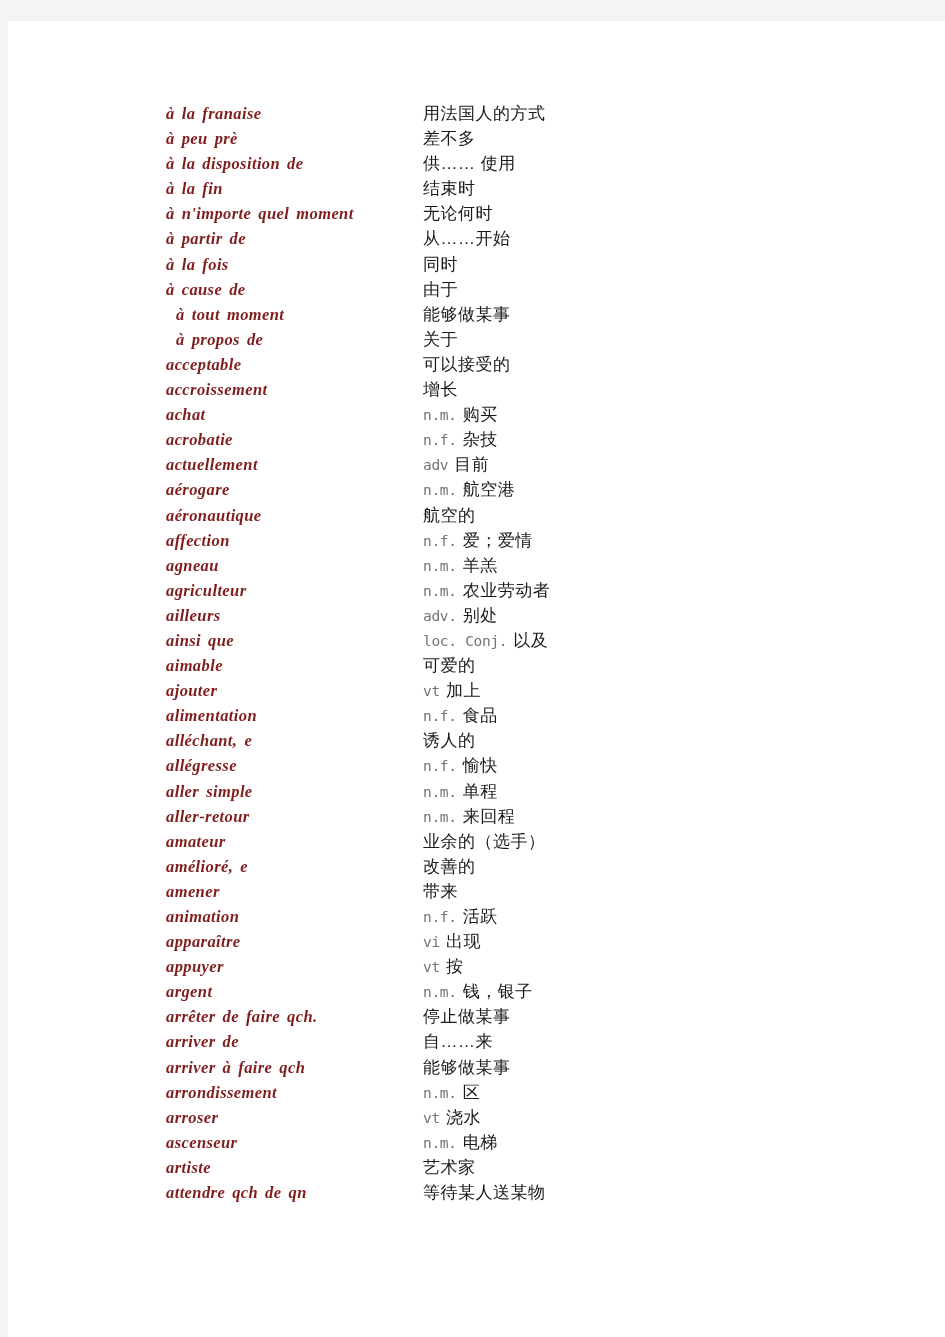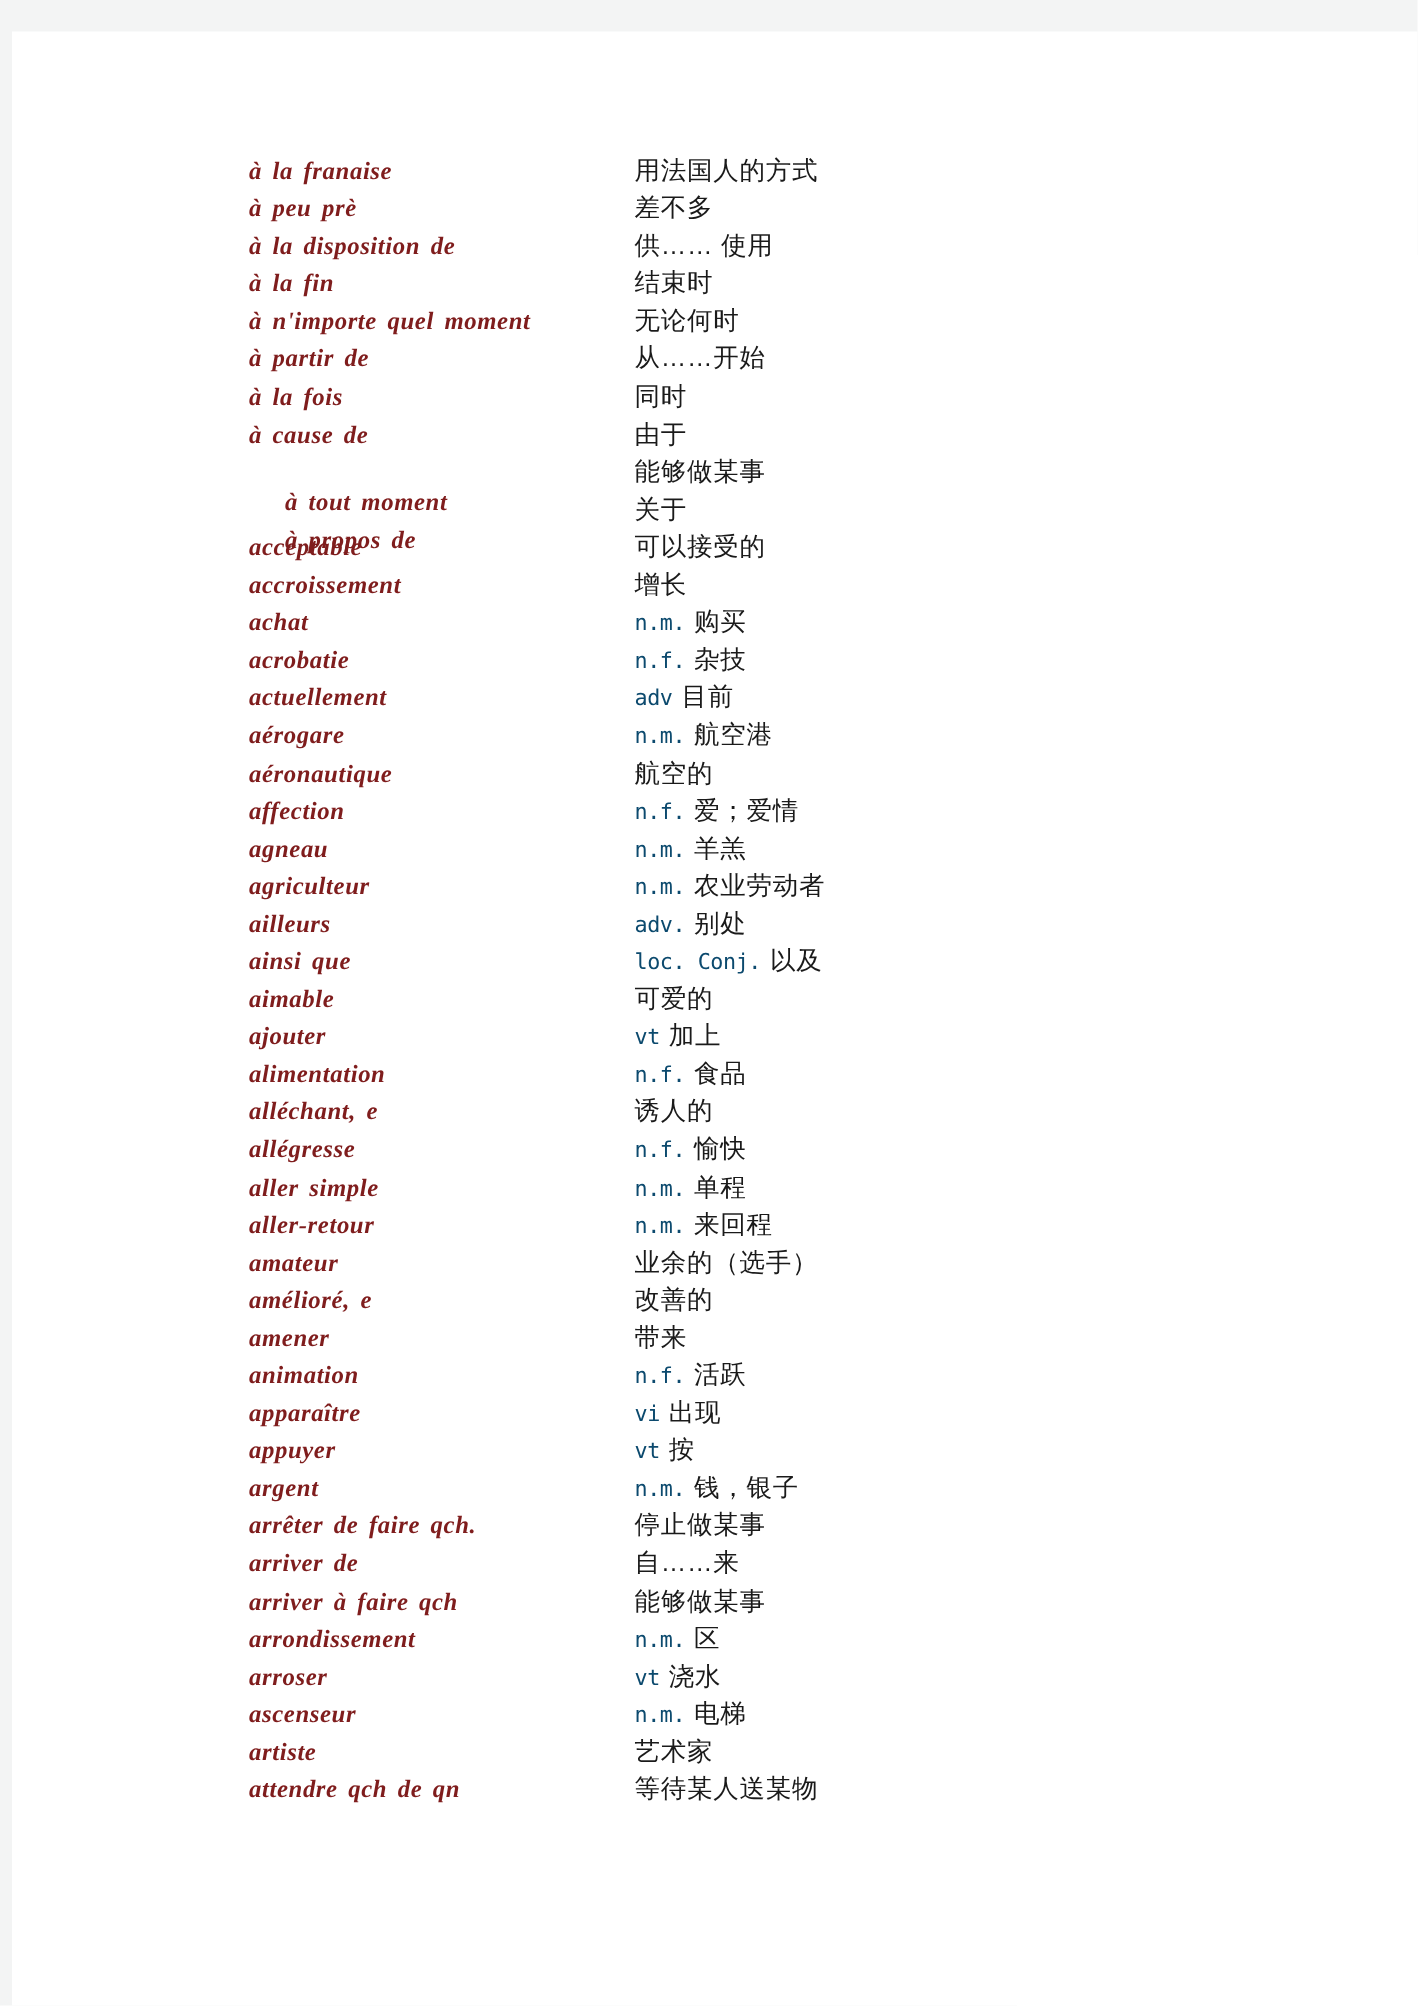--- a/index.html
+++ b/index.html
@@ -40,35 +40,34 @@
     top: 0;
     font-family: "Liberation Serif", "DejaVu Serif", serif;
     font-weight: bold;
     font-style: italic;
     font-size: 16.5px;
     color: #7f1d1d;
     letter-spacing: 0.4px;
     word-spacing: 2.5px;
   }
   .entry.indented .term {
-    left: 24px;
-    margin-top: 20px;
+    left: 10px;
   }
   .gloss {
     position: absolute;
     left: 257px;
     top: 0;
     font-size: 17px;
     color: #1a1a1a;
   }
   .pos {
     font-family: "DejaVu Sans Mono", "Liberation Mono", monospace;
     font-size: 14.5px;
     letter-spacing: -0.3px;
-    color: #0c4a6e;
+    color: #737373;
   }
   .cn {
     font-family: Liberation Sans, sans-serif;
     font-size: 17px;
     color: #1a1a1a;
     letter-spacing: 0.5px;
   }
   .gap {
     display: inline-block;
     width: 6px;

